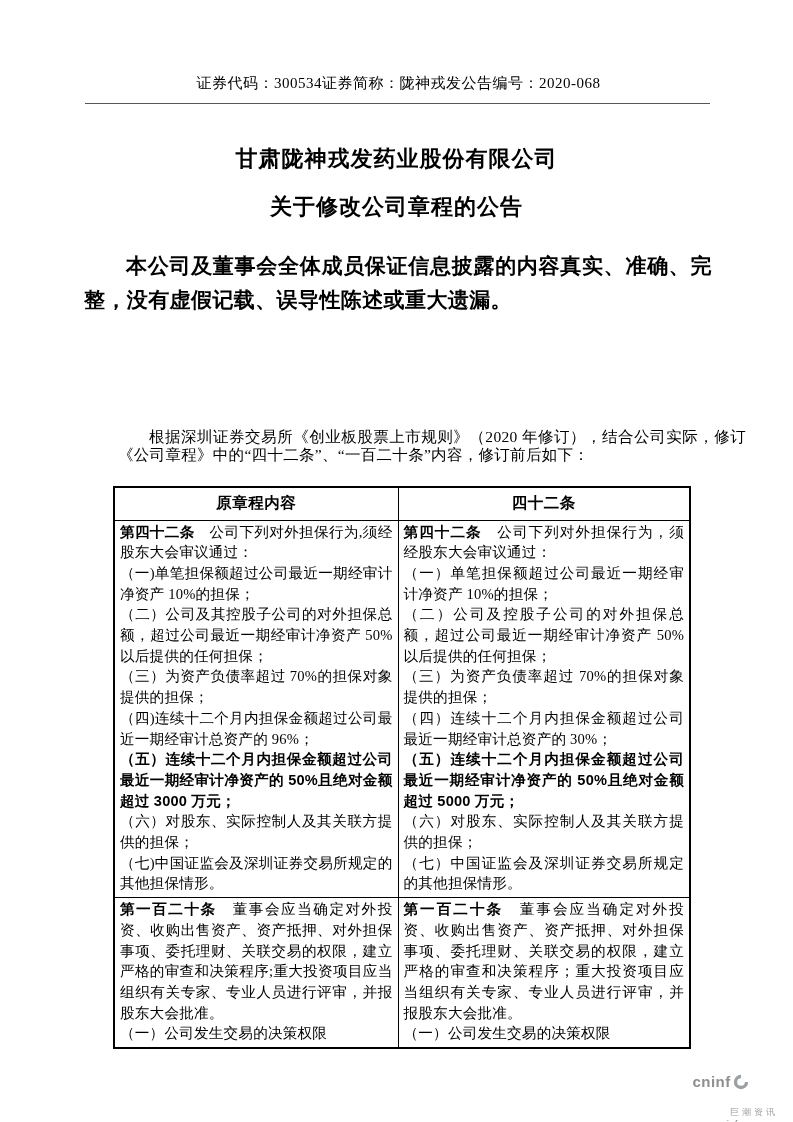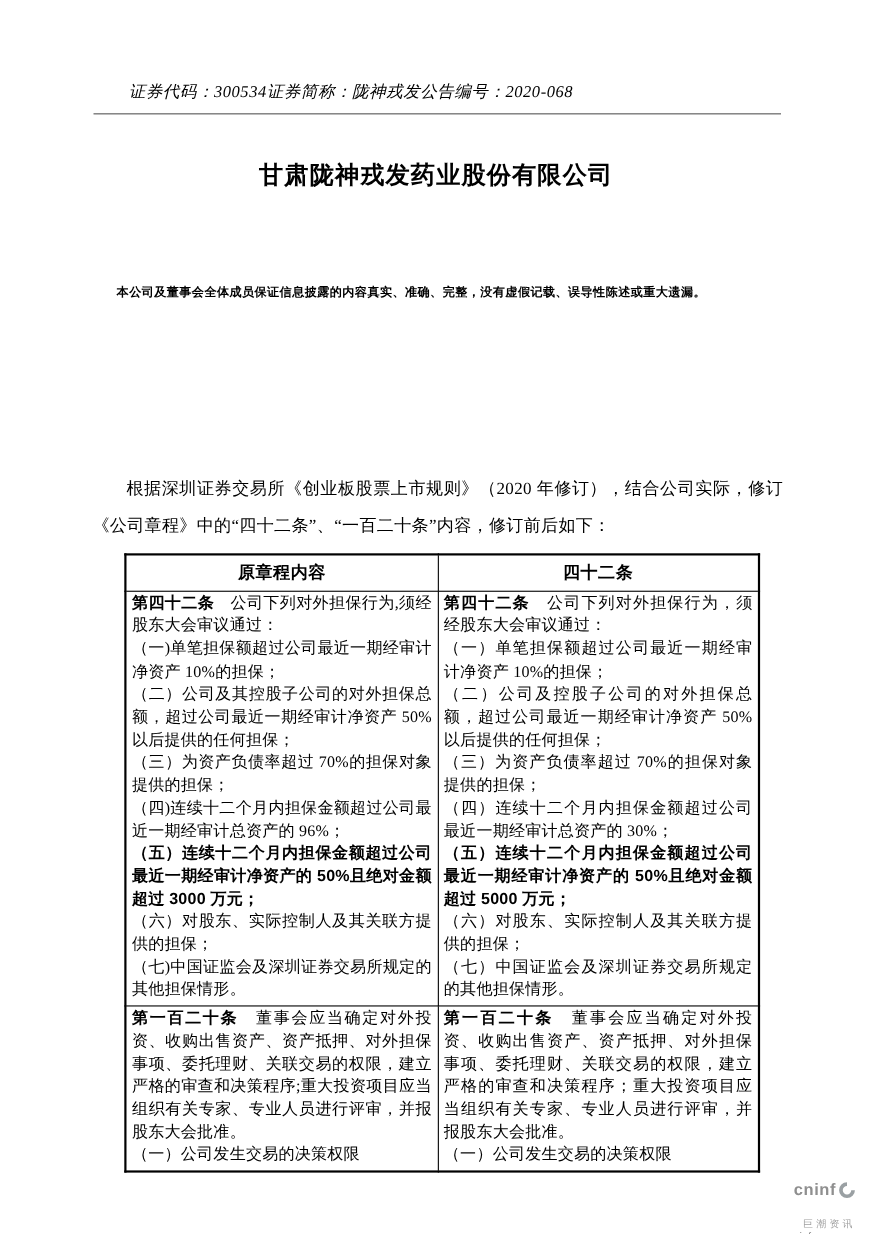--- a/index.html
+++ b/index.html
@@ -5,57 +5,57 @@
   * { margin:0; padding:0; box-sizing:border-box; }
   html,body { background:#ffffff; }
   body { font-family:"Liberation Serif","DejaVu Serif",serif; color:#000; }
   .page {
     position:relative; width:793px; height:1122px; margin:0 auto;
     background:#fff; overflow:hidden;
   }
   
   .doc-header {
     position:absolute; top:74px; left:117px; width:563px;
-    display:flex; justify-content:flex-start;
-    font-size:15px; letter-spacing:0.5px;font-style:italic;
+    display:flex; justify-content:center;
+    font-size:15px; letter-spacing:0.5px;
   }
   .header-rule {
     position:absolute; top:103px; left:85px; width:625px;
     border-top:1px solid #555;
   }
   
   .title {
     position:absolute; left:0; width:100%; text-align:center;
     font-family:Liberation Sans, sans-serif;
     font-weight:700; font-size:22px; letter-spacing:1px;
   }
   .title-1 { top:144px; }
   .title-2 { top:192px; }
   
   .flow { position:absolute; left:84px; width:628px; }
   .statement {
     top:249px;
     font-family:"Liberation Sans","DejaVu Sans",sans-serif;
-    font-weight:700; font-size:11px; line-height:34px;
+    font-weight:700; font-size:21px; line-height:34px;
     text-indent:2em; text-align:justify; letter-spacing:0.4px;
   }
   .para {
     font-size:15.5px; line-height:32px; text-indent:2em;
     text-align:justify; letter-spacing:0.3px;
   }
   .intro { top:329px; }
   .section-heading {
     top:396px;
     font-family:"Liberation Sans","DejaVu Sans",sans-serif;
     font-weight:700; font-size:16px; text-indent:2em; letter-spacing:0.5px;
   }
-  .section-body { top:428px; line-height:34px; }
+  .section-body { top:428px; line-height:18px;margin-left:34px; }
   
   table.amend {
-    position:absolute; top:503px; left:113px; width:576px;
+    position:absolute; top:486px; left:113px; width:576px;
     border-collapse:collapse; table-layout:fixed;
     border:2px solid #000;
   }
   table.amend th {
     border:1px solid #000; height:33px;
     font-family:"Liberation Sans","DejaVu Sans",sans-serif;
     font-weight:700; font-size:15.5px; text-align:center; vertical-align:middle;
     letter-spacing:0.5px;
   }
   table.amend td {
@@ -73,21 +73,21 @@
   }
   col.c1 { width:284px; }
   col.c2 { width:292px; }
   
   .cninfo {
     position:absolute; top:1074px; right:15px; text-align:right;
     color:#969696; line-height:1.1;
     font-family:"Liberation Sans","DejaVu Sans",sans-serif;
   }
   .cninfo .brand-row {
-    display:flex; align-items:center; justify-content:flex-end; gap:2px;
+    display:flex; align-items:center; gap:2px;
   }
   .cninfo .brand {
     font-weight:700; font-size:15px; letter-spacing:0.5px; color:#8f8f8f;
   }
   .cninfo .swirl { width:16px; height:16px; }
   .cninfo .cn-name { font-size:9px; letter-spacing:3px; color:#a0a0a0; margin-top:17px; }
   .cninfo .url { font-size:10px; color:#8f8f8f; margin-top:2px; }
 </style>
 </head>
 <body>
@@ -95,20 +95,21 @@
 <div class="page">
 
   <div class="doc-header">
     <span>证券代码：300534</span>
     <span>证券简称：陇神戎发</span>
     <span>公告编号：2020-068</span>
   </div>
   <div class="header-rule"></div>
 
   <div class="title title-1">甘肃陇神戎发药业股份有限公司</div>
+  <div class="title title-2">关于修改公司章程的公告</div>
 
   <div class="flow statement">本公司及董事会全体成员保证信息披露的内容真实、准确、完整，没有虚假记载、误导性陈述或重大遗漏。</div>
 
 
 
   <div class="flow para section-body">根据深圳证券交易所《创业板股票上市规则》（2020 年修订），结合公司实际，修订《公司章程》中的“四十二条”、“一百二十条”内容，修订前后如下：</div>
 
   <table class="amend">
     <colgroup>
         <col class="c1">

